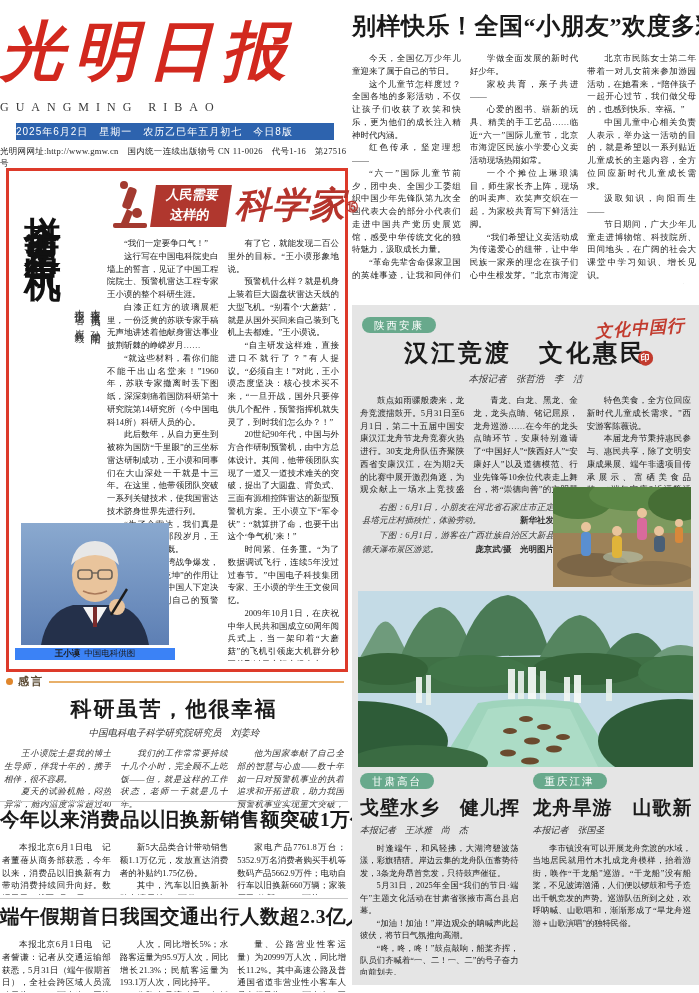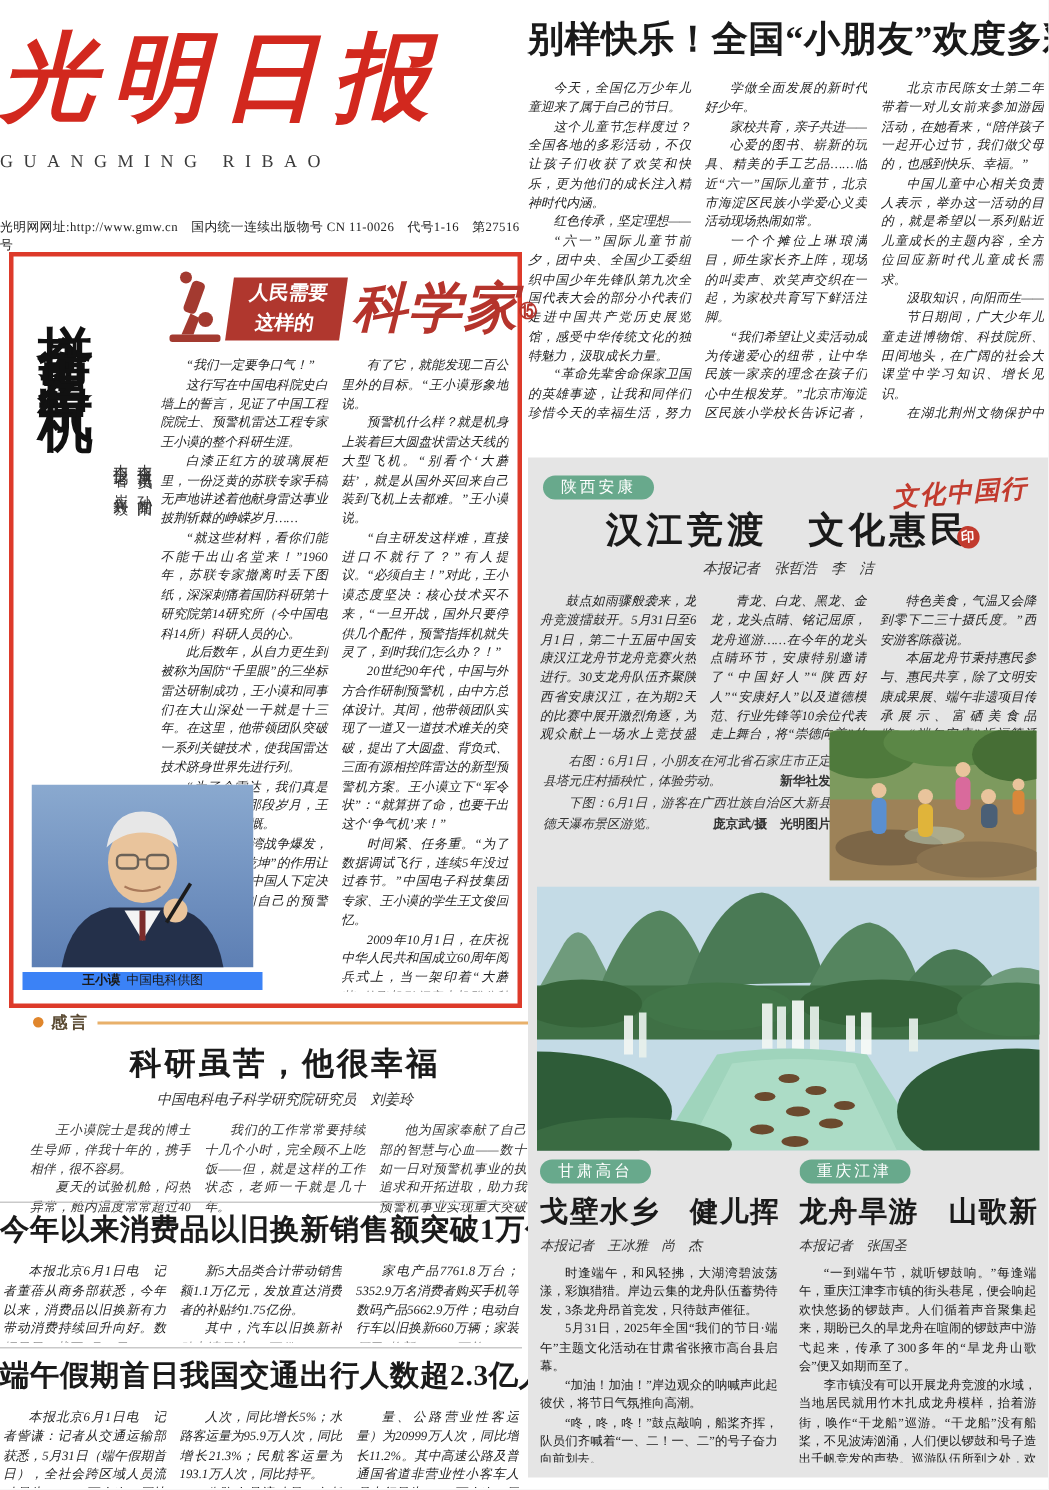--- a/index.html
+++ b/index.html
@@ -8,21 +8,21 @@
   
   #masthead{position:absolute;left:0;top:0;width:350px;height:166px;}
   .mast-title{margin-top:6px;font-size:64px;line-height:92px;font-weight:900;font-style:italic;
               color:#d2281e;letter-spacing:10px;white-space:nowrap;}
   .mast-en{font-size:12px;letter-spacing:7px;color:#3a3a3a;margin-top:2px;}
   .mast-datebar{position:absolute;left:16px;right:16px;top:123px;height:17px;background:#2d63ae;
                 color:#fff;font-size:10px;line-height:17px;letter-spacing:1px;font-family:"Liberation Sans",sans-serif;}
   .mast-info{position:absolute;left:0;right:0;top:146px;font-size:8.5px;color:#222;letter-spacing:.3px;}
   
   .cols{display:flex;gap:9px;}
-  .col{flex:1;text-align:justify;overflow:hidden;font-style:italic;}
+  .col{flex:1;text-align:justify;overflow:hidden;}
   .para{margin:0;text-indent:2em;}
   .bodytxt{font-size:8.5px;line-height:1.5;color:#222;}
   .kaiti{font-style:italic;color:#333;}
   
   #top-article{position:absolute;left:352px;top:10px;width:344px;}
   #top-article .headline{font-size:24px;font-weight:900;text-align:center;letter-spacing:.5px;white-space:nowrap;}
   #top-article .cols{margin-top:10px;height:232px;}
   
   #feature-box{position:absolute;left:6px;top:168px;width:336px;height:498px;border:3px solid #dd3a2a;background:#fff;}
   .fb-logo{position:absolute;left:98px;top:8px;width:232px;height:54px;}
@@ -34,21 +34,21 @@
   .fb-title{position:absolute;left:8px;top:16px;height:440px;writing-mode:vertical-rl;
             font-size:37px;font-weight:900;letter-spacing:7px;line-height:50px;color:#111;}
   .fb-byline{position:absolute;left:62px;top:130px;height:230px;writing-mode:vertical-lr;
              font-size:10px;color:#333;letter-spacing:2px;line-height:16px;}
   .fb-cols{position:absolute;left:98px;top:66px;width:232px;height:424px;}
   .fb-photo{position:absolute;left:12px;top:352px;width:148px;height:122px;background:#fff;z-index:3;}
   .fb-photo svg{display:block;}
   .fb-caption{position:absolute;left:6px;top:477px;width:160px;text-align:center;font-size:8.5px;z-index:3;background:#3b82f6;}
   .fb-caption b{margin-right:4px;}
   
-  #ganyan{position:absolute;left:16px;top:674px;width:348px;}
+  #ganyan{position:absolute;left:0;top:674px;width:348px;}
   .gy-head{display:flex;align-items:center;gap:5px;padding-left:6px;}
   .gy-dot{width:7px;height:7px;border-radius:50%;background:#e0862c;}
   .gy-label{font-size:11px;font-weight:bold;color:#5a4a33;letter-spacing:2px;}
   .gy-line{flex:1;height:2px;background:#e8b06a;margin-right:4px;}
   .gy-headline{text-align:center;font-size:21px;font-weight:900;letter-spacing:2px;margin-top:6px;}
   .gy-byline{text-align:center;font-size:9.5px;margin-top:4px;}
   #ganyan .cols{margin-top:7px;height:64px;padding:0 4px;}
   .hrule{position:absolute;left:0;width:348px;border-top:1px solid #c9c9c9;}
   
   #consumption{position:absolute;left:0;top:806px;width:348px;}
@@ -78,20 +78,21 @@
   .sub .list{margin-top:6px;font-size:8.3px;line-height:1.5;text-align:justify;}
 </style>
 </head>
 <body>
 
 <div id="page">
 
   <div id="masthead">
     <div class="mast-title">光明日报</div>
     <div class="mast-en">GUANGMING RIBAO</div>
+    <div class="mast-datebar">2025年6月2日　星期一　农历乙巳年五月初七　今日8版</div>
     <div class="mast-info">光明网网址:http://www.gmw.cn　国内统一连续出版物号 CN 11-0026　代号1-16　第27516号</div>
   </div>
 
   <div id="top-article">
     <div class="headline">别样快乐！全国“小朋友”欢度多彩六一</div>
     <div class="cols bodytxt">
       <div class="col">
           <p class="para">今天，全国亿万少年儿童迎来了属于自己的节日。</p>
           <p class="para">这个儿童节怎样度过？全国各地的多彩活动，不仅让孩子们收获了欢笑和快乐，更为他们的成长注入精神时代内涵。</p>
           <p class="para">红色传承，坚定理想——</p>
@@ -253,21 +254,21 @@
     <div class="cul-headline">汉江竞渡　文化惠民</div>
     <div class="cul-byline kaiti">本报记者　张哲浩　李　洁</div>
     <div class="cols bodytxt main-cols">
       <div class="col">
           <p class="para">鼓点如雨骤般袭来，龙舟竞渡擂鼓开。5月31日至6月1日，第二十五届中国安康汉江龙舟节龙舟竞赛火热进行。30支龙舟队伍齐聚陕西省安康汉江，在为期2天的比赛中展开激烈角逐，为观众献上一场水上竞技盛宴。</p>
         </div>
       <div class="col">
           <p class="para">青龙、白龙、黑龙、金龙，龙头点睛、铭记屈原，龙舟巡游……在今年的龙头点睛环节，安康特别邀请了“中国好人”“陕西好人”“安康好人”以及道德模范、行业先锋等10余位代表走上舞台，将“崇德向善”的文明基因注入传统仪式。</p>
         </div>
       <div class="col">
-          <p class="para">特色美食，气温又会降到零下二三十摄氏度。”西安游客陈薇说。</p>
+          <p class="para">特色美食，全方位回应新时代儿童成长需求。”西安游客陈薇说。</p>
           <p class="para">本届龙舟节秉持惠民参与、惠民共享，除了文明安康成果展、端午非遗项目传承展示、富硒美食品鉴、“端午安康”祈福等活动，还推出了120余场惠民活动，如文化馆的“非遗手作课堂”、图书馆的“端午诗会”、博物馆的“汉江文物展”、社区广场的“健身龙舟”等活动，激活文旅融合新动能。</p>
         </div>
     </div>
 
     <div class="cap-block kaiti">
       <p class="para" style="margin-bottom:2px;"><span>右图：6月1日，小朋友在河北省石家庄市正定县塔元庄村插秧忙，体验劳动。</span>　<b class="credit">新华社发</b></p>
       <p class="para"><span>下图：6月1日，游客在广西壮族自治区大新县德天瀑布景区游览。</span>　<b class="credit">庞京武/摄　光明图片</b></p>
     </div>
 
     <div class="kids-photo">
@@ -346,20 +347,19 @@
             <p class="para">5月31日，2025年全国“我们的节日·端午”主题文化活动在甘肃省张掖市高台县启幕。</p>
             <p class="para">“加油！加油！”岸边观众的呐喊声此起彼伏，将节日气氛推向高潮。</p>
             <p class="para">“咚，咚，咚！”鼓点敲响，船桨齐挥，队员们齐喊着“一、二！一、二”的号子奋力向前划去。</p>
           </div>
       </div>
       <div class="sub">
         <span class="pill">重庆江津</span>
         <div class="sub-headline">龙舟旱游　山歌新传</div>
         <div class="sub-byline kaiti">本报记者　张国圣</div>
         <div class="list">
-            <p class="para">“一到端午节，就听锣鼓响。”每逢端午，重庆江津李市镇的街头巷尾，便会响起欢快悠扬的锣鼓声。人们循着声音聚集起来，期盼已久的旱龙舟在喧闹的锣鼓声中游弋起来，传承了300多年的“旱龙舟山歌会”便又如期而至了。</p>
             <p class="para">李市镇没有可以开展龙舟竞渡的水域，当地居民就用竹木扎成龙舟模样，抬着游街，唤作“干龙船”巡游。“干龙船”没有船桨，不见波涛汹涌，人们便以锣鼓和号子造出千帆竞发的声势。巡游队伍所到之处，欢呼呐喊、山歌唱和，渐渐形成了“旱龙舟巡游＋山歌演唱”的独特民俗。</p>
           </div>
       </div>
     </div>
   </div>
 
 </div>
 
 </body></html>

